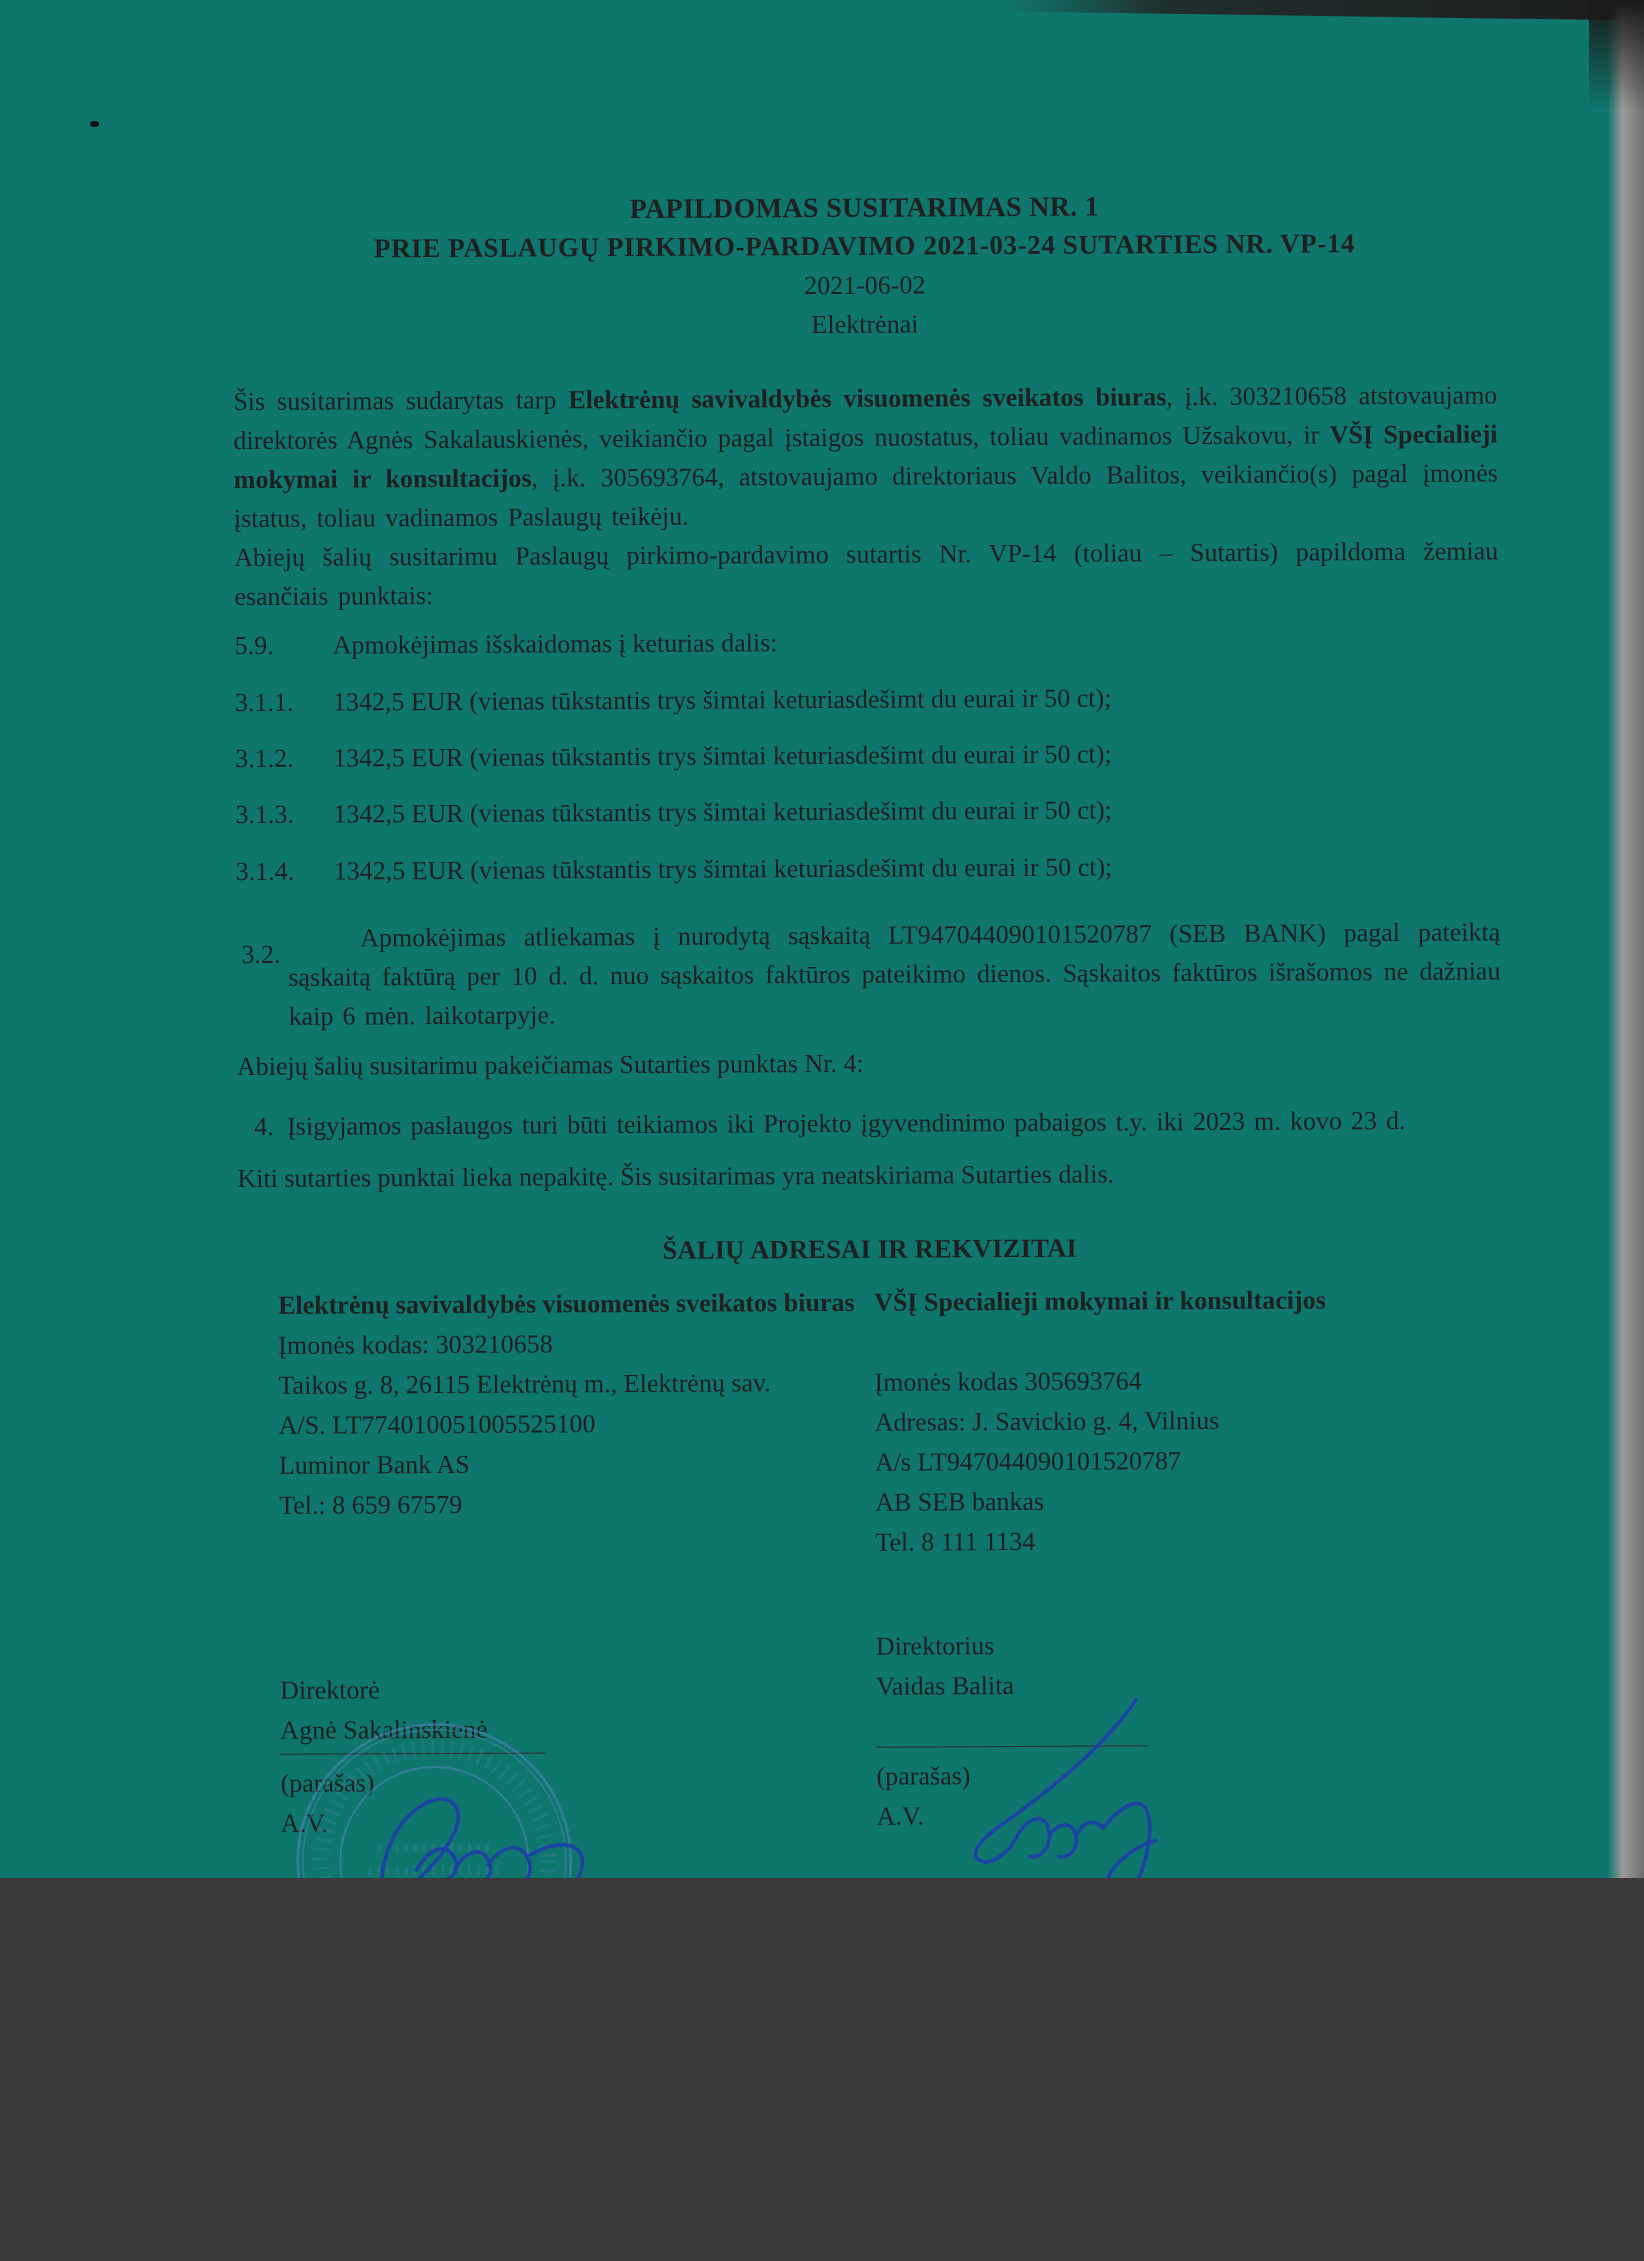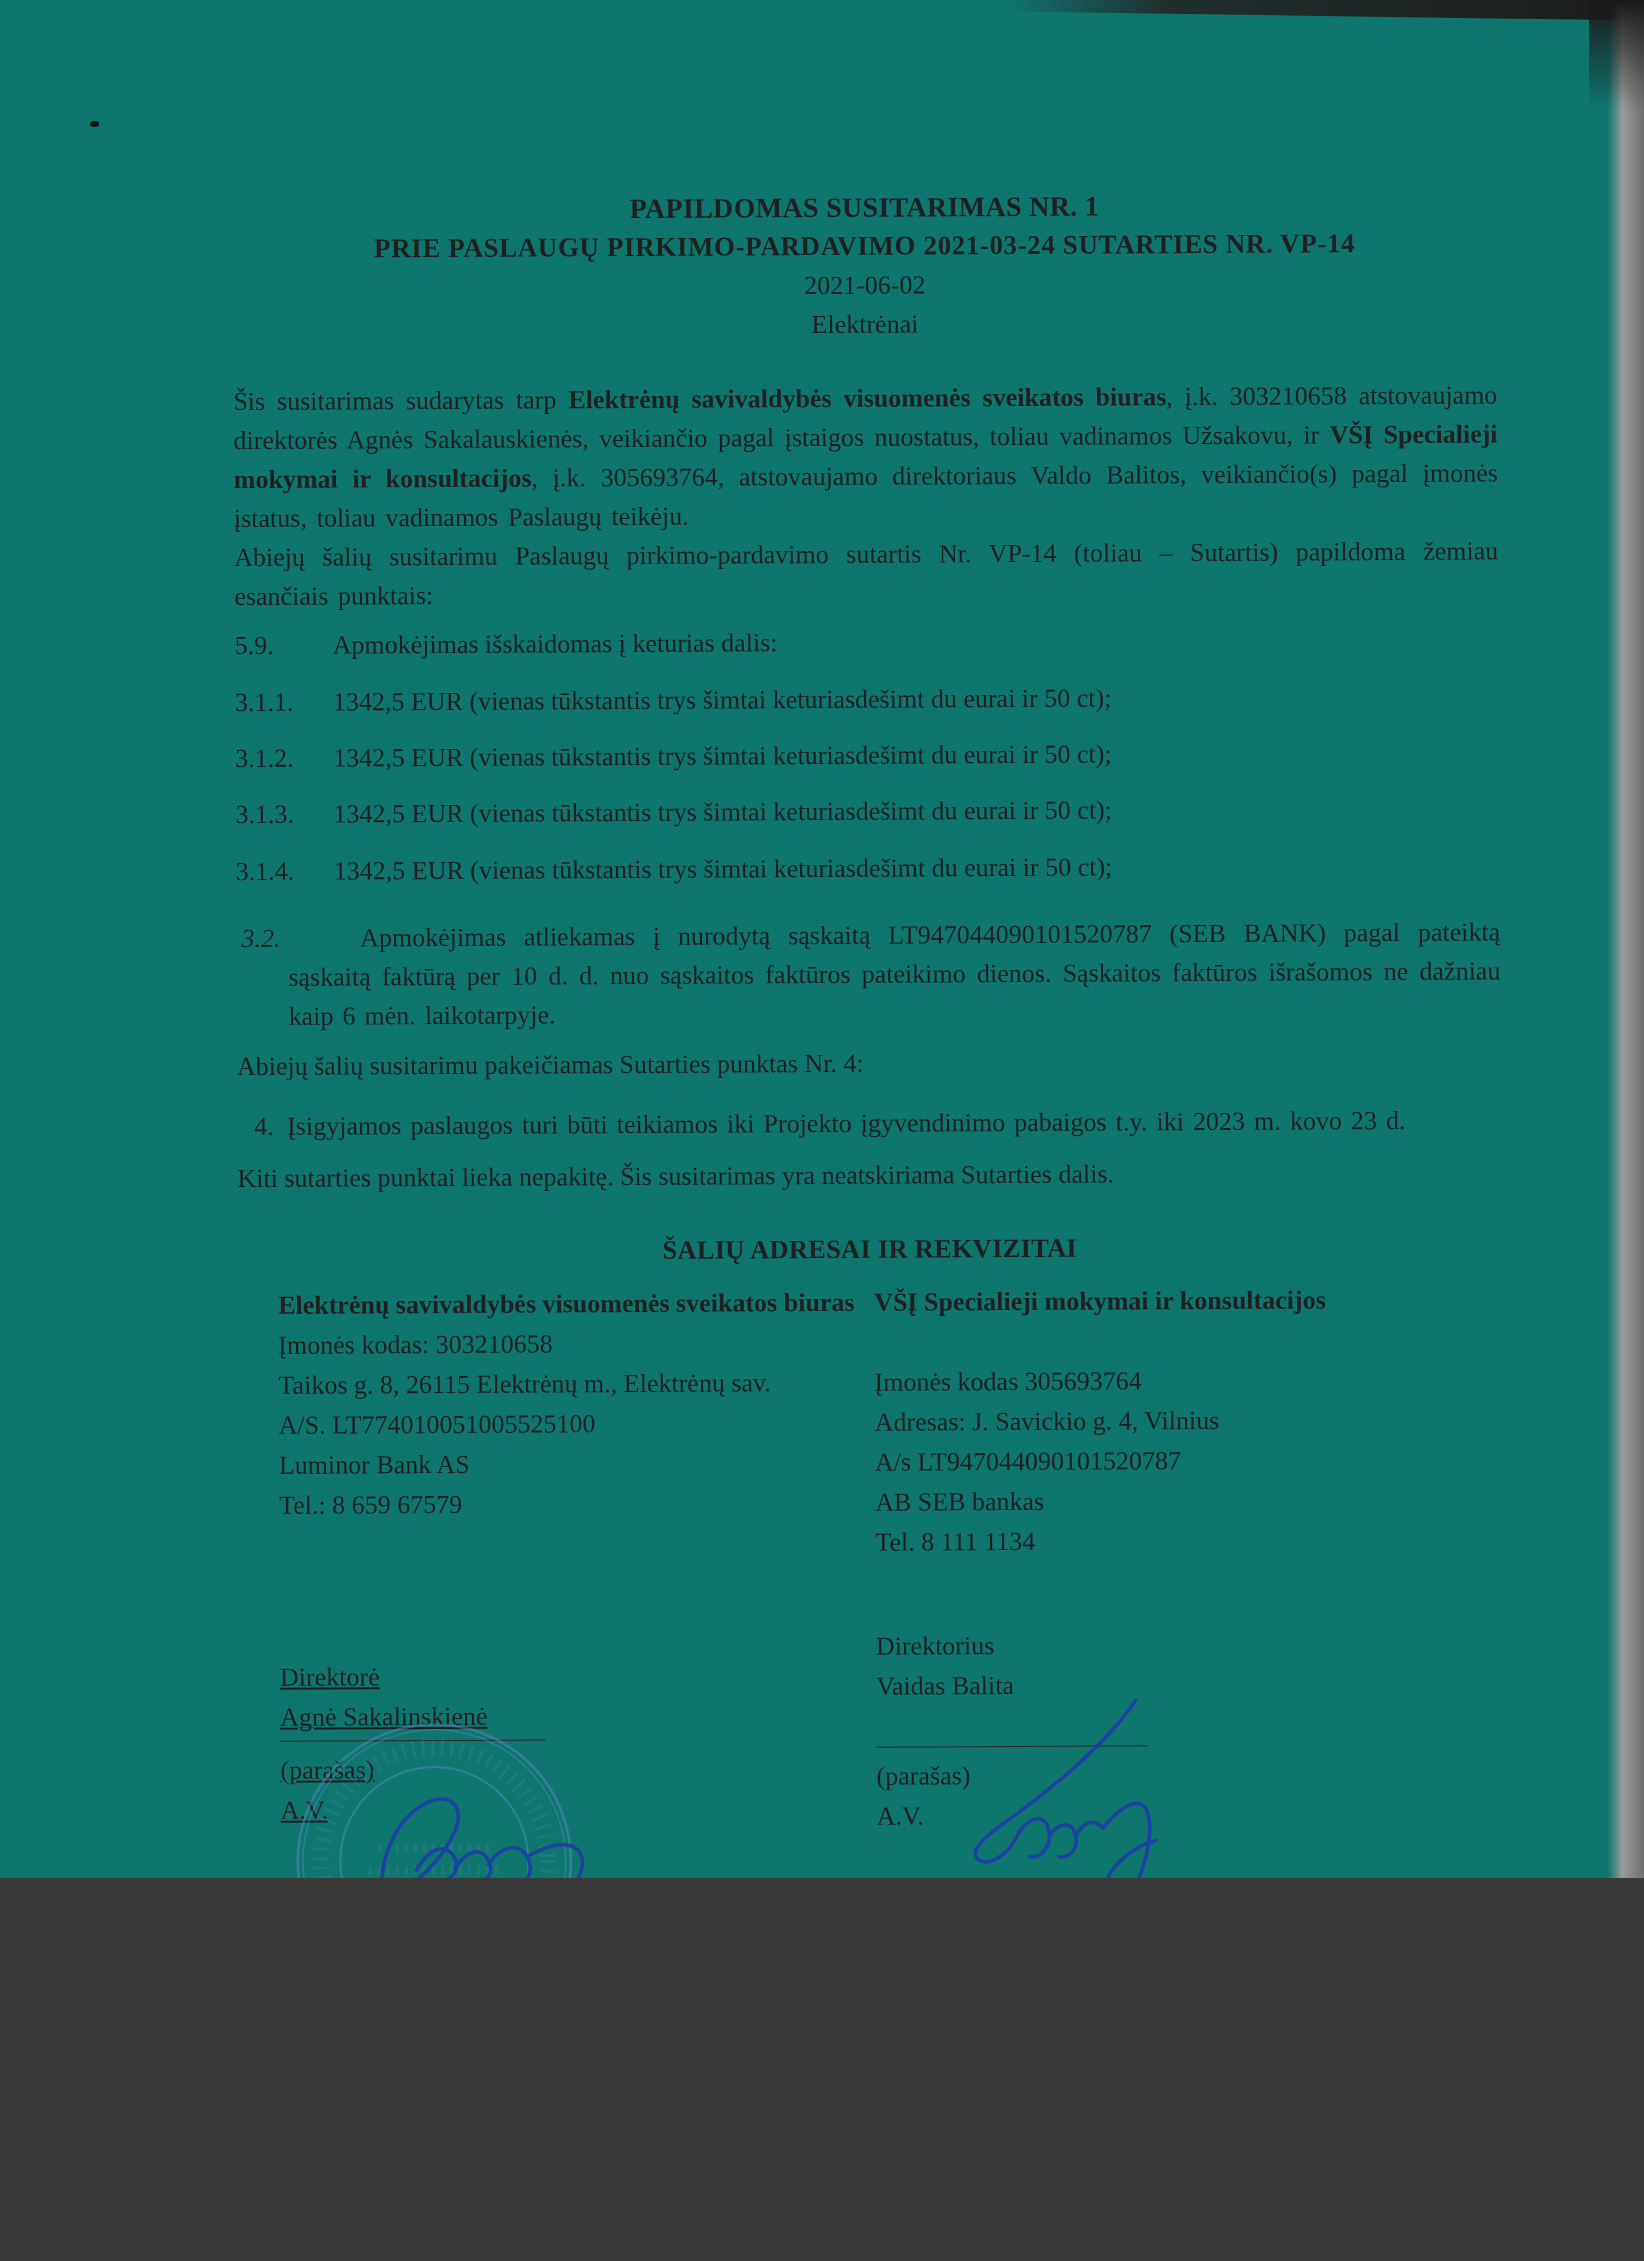--- a/index.html
+++ b/index.html
@@ -20,40 +20,40 @@
   .intro{margin-top:35px;}
   .b{font-weight:bold;}
 
   .clause{display:flex;}
   .clause .num{flex:0 0 98px;}
   .clause .txt{flex:1;}
   .gap16{margin-top:10.3px;}
   .gap27{margin-top:17.4px;}
 
   .clause32{position:relative;margin-top:28px;padding-left:52px;}
-  .clause32 .num{position:absolute;left:5.2px;top:0;font-style:italic;}
+  .clause32 .num{position:absolute;left:5.2px;top:16px;}
   .clause32 .txt{display:block;text-indent:72px;text-align:justify;word-spacing:2.6px;}
 
   .amendment{margin-top:11.6px;}
 
   .clause4{display:flex;margin-top:21px;padding-left:17px;}
   .clause4 .num{flex:0 0 33px;}
   .clause4 .txt{flex:1;text-align:justify;word-spacing:2.6px;}
 
   .closing{margin-top:13px;}
 
   .req-heading{margin-top:35px;text-align:center;font-weight:bold;font-size:26.4px;line-height:39px;letter-spacing:0.3px;}
   .req-cols{display:flex;margin-top:14px;font-size:26px;line-height:40px;}
   .req-left{margin-left:40px;width:583px;}
   .req-right{margin-left:13px;width:606px;}
   .req-name{font-weight:bold;}
   .req-right .req-name{margin-bottom:40px;}
 
   .sig-area{position:relative;margin-top:64px;height:283px;font-size:26px;line-height:40px;}
-  .sig-left{position:absolute;left:40px;top:28px;text-decoration:underline;}
+  .sig-left{position:absolute;left:40px;top:41px;}
   .sig-right{position:absolute;left:636px;top:0;}
   .sig-line{width:265px;height:0;border-bottom:1.9px solid #2a2a2a;margin-top:2.6px;}
   .sig-right .sig-line{margin-top:40px;width:271px;}
   .sig-caption{margin-top:9px;}
 
   
   .ink-overlay{position:absolute;left:0;top:0;width:1644px;height:2261px;pointer-events:none;}
 
   
   .artifact-top{position:absolute;top:0;left:1005px;right:0;height:20.6px;

